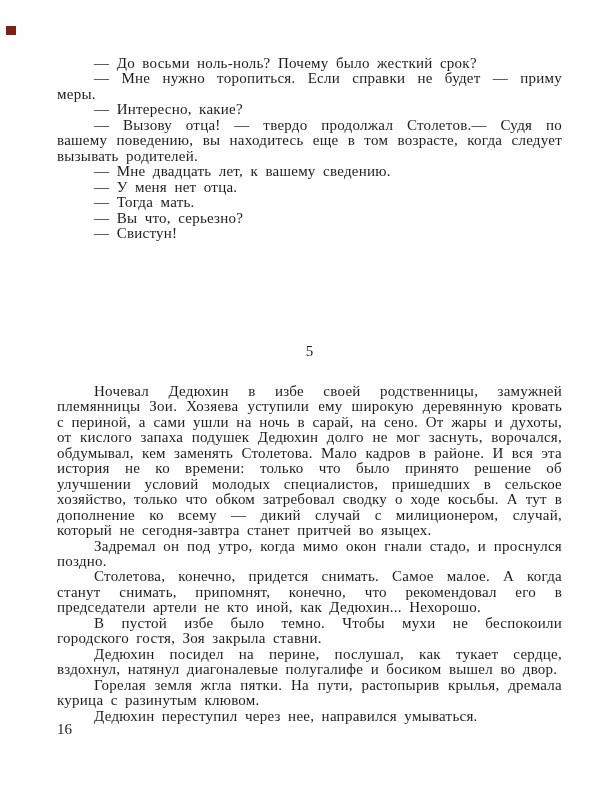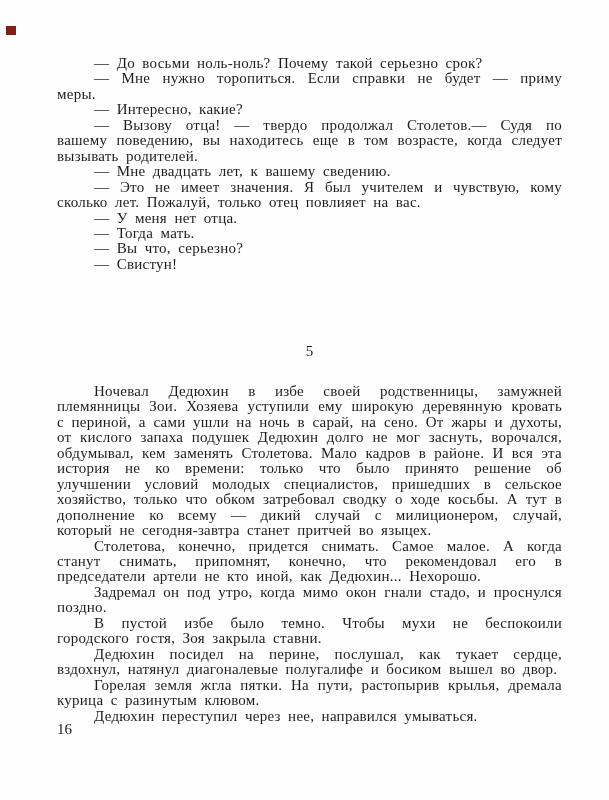--- a/index.html
+++ b/index.html
@@ -60,38 +60,37 @@
   }
 </style>
 </head>
 <body>
 
 <div class="page">
 
   <div class="scan-mark" style="background-color: rgb(126, 32, 23);"></div>
 
   <div class="text-block block-dialogue">
-      <p>— До восьми ноль-ноль? Почему такой серьезно срок?</p>
+      <p>— До восьми ноль-ноль? Почему было жесткий срок?</p>
       <p>— Мне нужно торопиться. Если справки не будет — приму меры.</p>
       <p>— Интересно, какие?</p>
       <p>— Вызову отца! — твердо продолжал Столетов.— Судя по вашему поведению, вы находитесь еще в том возрасте, когда следует вызывать родителей.</p>
       <p>— Мне двадцать лет, к вашему сведению.</p>
-      <p>— Это не имеет значения. Я был учителем и чувствую, кому сколько лет. Пожалуй, только отец повлияет на вас.</p>
       <p>— У меня нет отца.</p>
       <p>— Тогда мать.</p>
       <p>— Вы что, серьезно?</p>
       <p>— Свистун!</p>
     </div>
 
   <div class="section-number">5</div>
 
   <div class="text-block block-narrative">
       <p>Ночевал Дедюхин в избе своей родственницы, замужней племянницы Зои. Хозяева уступили ему широкую деревянную кровать с периной, а сами ушли на ночь в сарай, на сено. От жары и духоты, от кислого запаха подушек Дедюхин долго не мог заснуть, ворочался, обдумывал, кем заменять Столетова. Мало кадров в районе. И вся эта история не ко времени: только что было принято решение об улучшении условий молодых специалистов, пришедших в сельское хозяйство, только что обком затребовал сводку о ходе косьбы. А тут в дополнение ко всему — дикий случай с милиционером, случай, который не сегодня-завтра станет притчей во языцех.</p>
+      <p>Задремал он под утро, когда мимо окон гнали стадо, и проснулся поздно.</p>
       <p>Столетова, конечно, придется снимать. Самое малое. А когда станут снимать, припомнят, конечно, что рекомендовал его в председатели артели не кто иной, как Дедюхин... Нехорошо.</p>
-      <p>Задремал он под утро, когда мимо окон гнали стадо, и проснулся поздно.</p>
       <p>В пустой избе было темно. Чтобы мухи не беспокоили городского гостя, Зоя закрыла ставни.</p>
       <p>Дедюхин посидел на перине, послушал, как тукает сердце, вздохнул, натянул диагоналевые полугалифе и босиком вышел во двор.</p>
       <p>Горелая земля жгла пятки. На пути, растопырив крылья, дремала курица с разинутым клювом.</p>
       <p>Дедюхин переступил через нее, направился умываться.</p>
     </div>
 
   <div class="page-number">16</div>
 
 </div>
 

